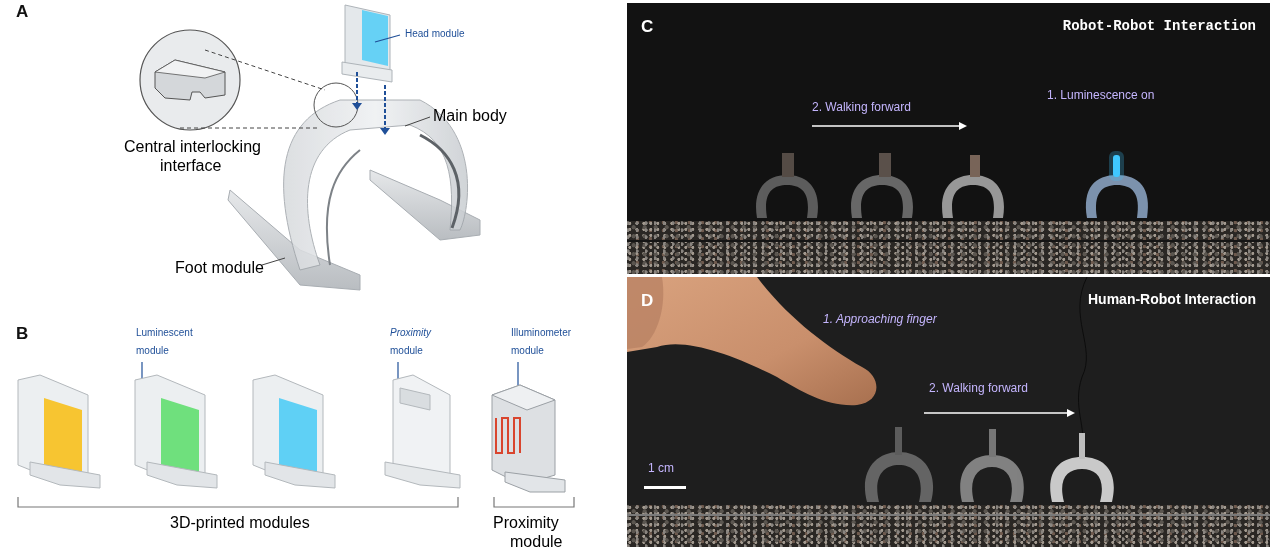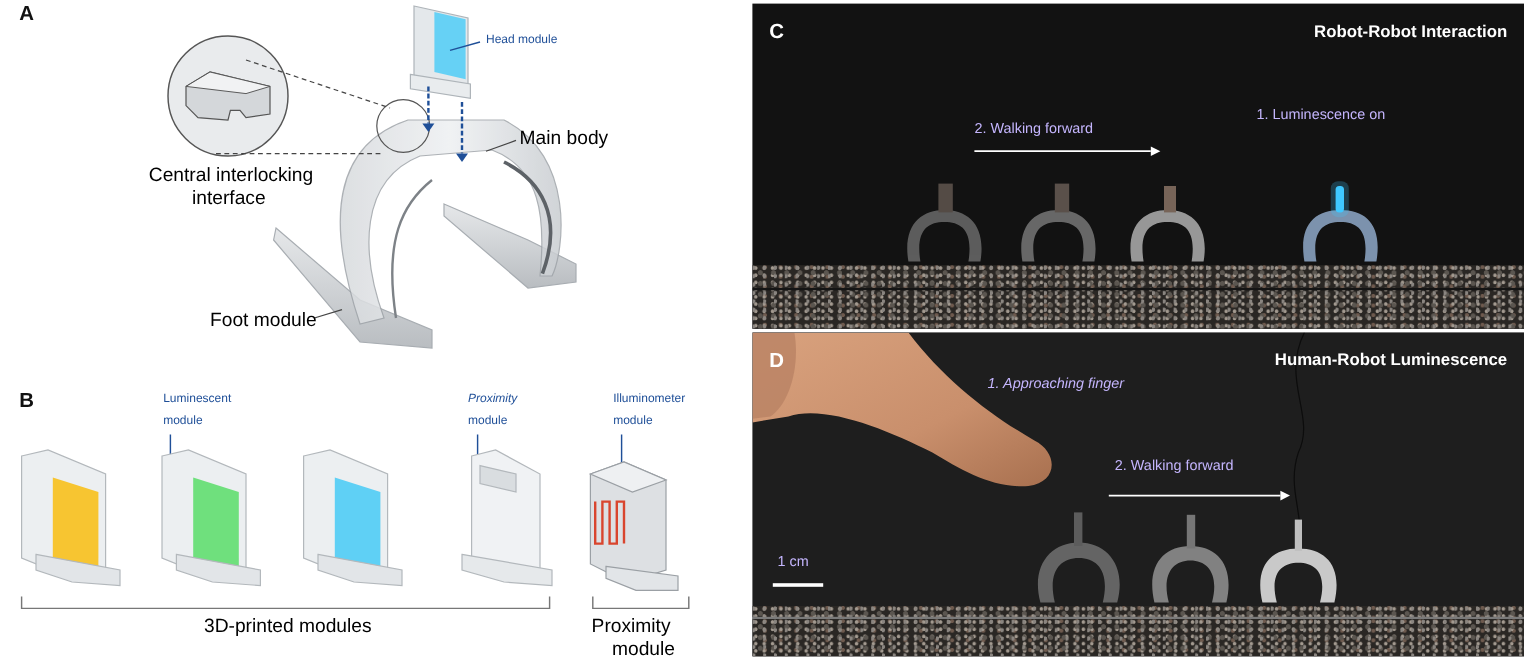--- a/index.html
+++ b/index.html
@@ -138,21 +138,21 @@
     <polyline points="494,197 494,207 574,207 574,197" fill="none" stroke="#777" stroke-width="1.2"></polyline>
   </svg>
 
   <div class="abs lbl" style="left:170px;top:214px;">3D-printed modules</div>
   <div class="abs lbl" style="left:493px;top:214px;">Proximity</div>
   <div class="abs lbl" style="left:510px;top:233px;">module</div>
 </div>
 
 <div class="photo" style="left:627px;top:3px;width:643px;height:271px;background:#121212;">
   <div class="photo-letter" style="left:14px;top:14px;">C</div>
-  <div class="photo-title" style="right:14px;top:15px;">Robot-Robot Interaction</div>
+  <div class="photo-title" style="right:14px;top:15px;font-family:Liberation Mono, monospace;">Robot-Robot Interaction</div>
   <div class="photo-lbl" style="left:185px;top:97px;">2. Walking forward</div>
   <div class="photo-lbl" style="left:420px;top:85px;">1. Luminescence on</div>
 
   <svg class="abs" style="left:0;top:0;" width="643" height="271" viewBox="0 0 643 271">
 
     <line x1="185" y1="123" x2="332" y2="123" stroke="#fff" stroke-width="1.5"></line>
     <polygon points="332,119 340,123 332,127" fill="#fff"></polygon>
 
     <g opacity="0.55">
       <path d="M130,215 C125,185 140,172 160,172 C180,172 195,185 190,215 L180,215 C184,190 175,182 160,182 C145,182 136,190 140,215 Z" fill="#9a9a9a"></path>
@@ -203,20 +203,20 @@
     <g opacity="0.65">
       <path d="M335,225 C328,195 342,178 365,178 C388,178 402,195 395,225 L383,225 C389,202 380,190 365,190 C350,190 341,202 347,225 Z" fill="#b6b6b6"></path>
       <rect x="362" y="152" width="7" height="28" fill="#a5a5a5"></rect>
     </g>
     <g opacity="0.9">
       <path d="M425,225 C418,195 432,180 455,180 C478,180 492,195 485,225 L473,225 C479,202 470,192 455,192 C440,192 431,202 437,225 Z" fill="#dcdcdc"></path>
       <rect x="452" y="156" width="6" height="26" fill="#d0d0d0"></rect>
     </g>
   </svg>
   <div class="photo-letter" style="left:14px;top:14px;">D</div>
-  <div class="photo-title" style="right:14px;top:14px;">Human-Robot Luminescence</div>
+  <div class="photo-title" style="right:14px;top:14px;">Human-Robot Interaction</div>
   <div class="photo-lbl" style="left:196px;top:35px;font-style:italic;">1. Approaching finger</div>
   <div class="photo-lbl" style="left:302px;top:104px;">2. Walking forward</div>
   <div class="photo-lbl" style="left:21px;top:184px;">1 cm</div>
   <div class="gravel" style="top:228px;height:9px;"></div>
   <div class="abs" style="left:0;right:0;top:237px;height:2px;background:#b8b8b8;opacity:0.6;"></div>
   <div class="gravel" style="top:239px;height:31px;"></div>
 </div>
 
 </body></html>

